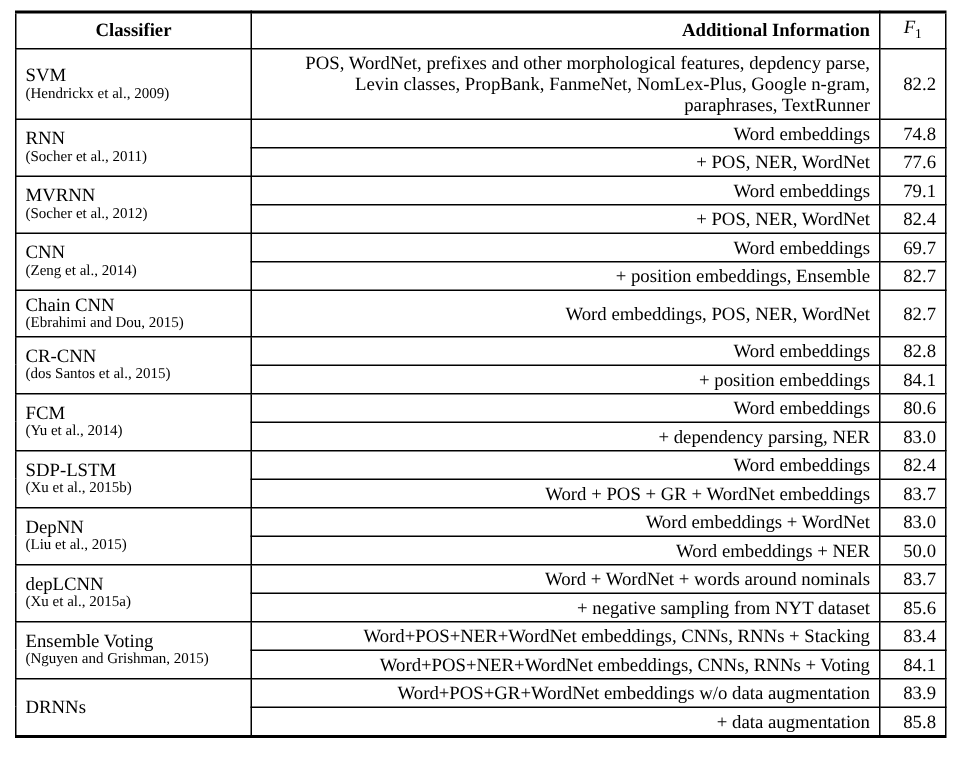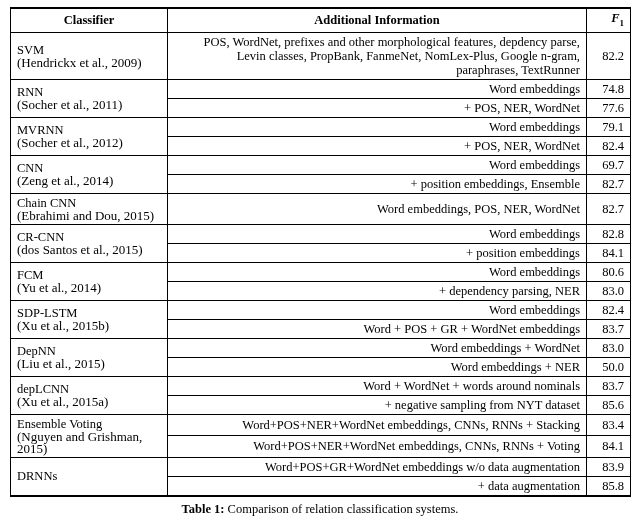--- a/index.html
+++ b/index.html
@@ -21,28 +21,28 @@
   th, td {
     border: 1px solid #000;
     padding: 2px 6px;
     font-size: 12.5px;
     line-height: 14px;
     vertical-align: middle;
     overflow: hidden;
   }
   thead th { font-weight: bold; }
   .th-classifier { text-align: center; }
-  .th-info { text-align: center; }
-  .th-f1 { text-align: right; font-weight: bold; }
+  .th-info { text-align: right; }
+  .th-f1 { text-align: center; font-weight: normal; }
   .th-f1 i { font-style: italic; }
   .th-f1 sub { font-size: 9px; font-style: normal; }
 
   td.cell-classifier { text-align: left; }
   .clf-name { font-size: 12.5px; }
-  .clf-citation { font-size: 13px; line-height: 12px; }
+  .clf-citation { font-size: 10px; line-height: 12px; }
   td.cell-info { text-align: right; }
   td.cell-f1 { text-align: right; }
   td.cell-f1.bold { font-weight: normal; }
 
   .caption {
     width: 620px;
     text-align: center;
     font-size: 12.5px;
     margin-top: 5px;
   }
@@ -195,17 +195,13 @@
           </td>
           <td class="cell-info">Word+POS+GR+WordNet embeddings w/o data augmentation</td>
           <td class="cell-f1">83.9</td>
         </tr>
         <tr>
           <td class="cell-info">+ data augmentation</td>
           <td class="cell-f1 bold">85.8</td>
         </tr>
       </tbody>
   </table>
-  <div class="caption">
-    <b>Table 1:</b>
-    <span>Comparison of relation classification systems.</span>
-  </div>
 </div>
 
 </body></html>

